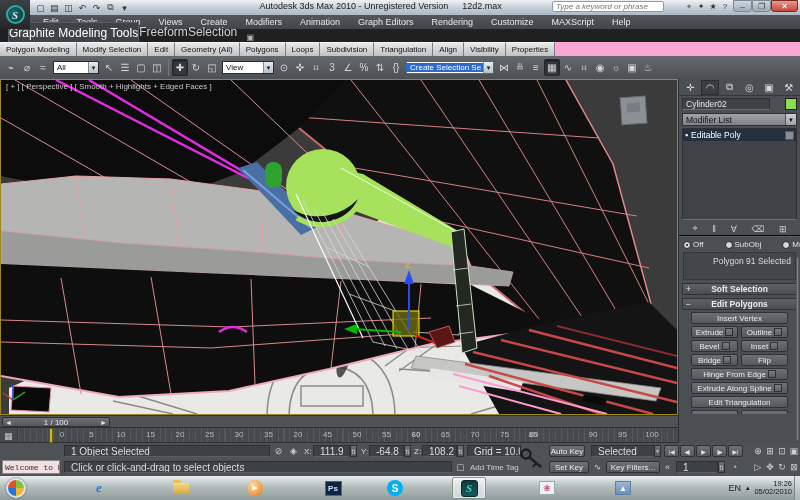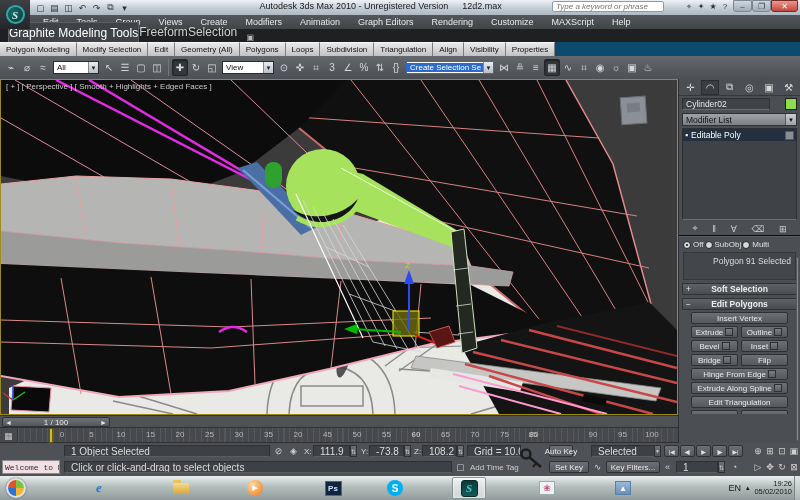--- a/index.html
+++ b/index.html
@@ -20,21 +20,21 @@
 .wbtn{width:19px;height:12px;display:flex;align-items:center;justify-content:center;font-size:8px;color:#fff;background:linear-gradient(#cfd6dd,#9fabb8);border:1px solid #7a8795;border-radius:0 0 3px 3px;color:#333}
 .wbtn.close{width:27px;background:linear-gradient(#e89a90,#c4473a);border-color:#7a2a22;color:#fff}
 
 #menubar{position:absolute;top:15px;left:0;width:800px;height:14px;background:linear-gradient(#53565a,#424548);display:flex;align-items:center;padding-left:34px;color:#e8e8e8}
 .mitem{padding:0 9px;font-size:9px;height:14px;display:flex;align-items:center}
 
 #ribbontabs{position:absolute;top:29px;left:0;width:800px;height:13px;background:#1e2022;display:flex;align-items:flex-end;padding-left:8px;color:#cfcfcf}
 .rtab{padding:0 0;height:20px;display:flex;align-items:center;font-size:12px}
 .rtab.active{background:#3f4246;border:1px solid #5a5e62;border-bottom:none;color:#fff}
 #ribbonicon{width:14px;height:10px;margin-left:6px;color:#bbb;font-size:8px;display:flex;align-items:center;justify-content:center}
-#subtabs{position:absolute;top:42px;left:0;width:800px;height:14px;background:#0c4a6e;display:flex}
+#subtabs{position:absolute;top:42px;left:0;width:800px;height:14px;background:#f9a8d4;display:flex}
 .stab{height:14px;display:flex;align-items:center;padding:0 6px;font-size:8px;color:#111;background:linear-gradient(#e9e9e9,#c2c2c4);border-right:1px solid #7d7d7d;border-top:1px solid #f4f4f4;white-space:nowrap}
 
 #toolbar{position:absolute;top:56px;left:0;width:800px;height:23px;background:linear-gradient(#64676c,#4c4f54);display:flex;align-items:center;padding:0 3px;color:#d5d8db}
 .ticon{min-width:16px;height:17px;display:flex;align-items:center;justify-content:center;font-size:10px;border:1px solid transparent;border-radius:2px;padding:0 1px}
 .ticon.active{background:#34373c;border-color:#24262a;box-shadow:inset 0 1px 2px #1c1e20}
 .tsep{width:1px;height:17px;background:#393c40;border-right:1px solid #74777c;margin:0 3px}
 .combo{height:13px;background:#fff;border:1px solid #2a2a2a;color:#111;font-size:8px;display:flex;align-items:center;margin:0 2px}
 .combo .val{padding:0 3px;white-space:nowrap;overflow:hidden;flex:1}
 .combo .caret{width:10px;height:100%;background:linear-gradient(#e8ecf0,#b8c0c8);border-left:1px solid #888;display:flex;align-items:center;justify-content:center;font-size:6px;color:#222}
 .combo.sel .val{background:#2e6bc8;color:#fff}
@@ -50,21 +50,21 @@
 #namerow{display:flex;gap:15px;padding:2px 3px;align-items:flex-end}
 #namefield{flex:1;height:12px;background:#3f4247;border:1px solid #2e3033;border-bottom-color:#6a6d71;color:#e8e8e8;font-size:8.5px;display:flex;align-items:center;padding-left:3px}
 #swatch{width:12px;height:12px;background:#8ddc4c;border:1px solid #1e1e1e}
 #modrow{margin:1px 3px;height:13px;display:flex;background:linear-gradient(#9fa3a7,#7e8287);border:1px solid #2e3033;color:#111;font-size:8.5px;align-items:center}
 #modrow .val{flex:1;padding-left:3px}
 #modrow .caret{width:11px;height:100%;background:linear-gradient(#caced2,#9fa3a7);border-left:1px solid #55585c;display:flex;align-items:center;justify-content:center;font-size:6px}
 #stackbox{margin:2px 3px;height:92px;background:#3f4247;border:1px solid #2e3033;border-bottom-color:#6a6d71}
 #stackrow{height:12px;background:#23303f;color:#fff;display:flex;align-items:center;font-size:8.5px;padding:0 2px;gap:3px}
 #stackrow .bulb{width:9px;height:9px;background:#8a8d91;border:1px solid #55585c;margin-left:auto}
 #stackbar{height:15px;display:flex;align-items:center;justify-content:space-around;color:#d0d0d0;border-bottom:2px groove #5a5d61;font-size:9px;padding:0 6px}
-#modes{display:flex;align-items:center;gap:1px;padding:3px 4px 1px}
+#modes{display:flex;align-items:center;gap:21px;padding:3px 4px 1px}
 .mode{display:flex;align-items:center;gap:2px;color:#e0e0e0;font-size:8px}
 .rdot{width:8px;height:8px;border-radius:50%;background:#d8d8d8;border:1px solid #222;position:relative;flex:none}
 .mode.active .rdot::after{content:'';position:absolute;inset:2px;border-radius:50%;background:#111}
 #selstatus{margin:2px 4px;height:28px;background:#43464b;border:1px solid #33363a;color:#ddd;font-size:8.5px;display:flex;justify-content:flex-end;padding:3px 4px}
 .rollout{margin:3px 3px 0;height:12px;background:linear-gradient(#5e6166,#494c50);border:1px solid #303236;display:flex;align-items:center;font-weight:bold;font-size:8.5px;color:#ececec}
 .rollout .pm{width:11px;text-align:center;font-weight:normal}
 .rollout .rlabel{flex:1;text-align:center;margin-right:11px}
 .btnrow{display:flex;gap:3px;margin:2px 12px}
 .btn{height:12px;background:linear-gradient(#6c6f74,#55585d);border:1px solid #2e3033;border-radius:2px;color:#eaeaea;font-size:8px;display:flex;align-items:center;justify-content:center;gap:2px;flex:1;white-space:nowrap}
 .sbox{width:8px;height:8px;background:linear-gradient(#7a7d82,#5c5f64);border:1px solid #2e3033;flex:none}
@@ -499,27 +499,27 @@
 
 <div id="statusarea">
   <div class="srow" id="srow1">
     <div class="sfield" style="left:64px;width:206px">1 Object Selected</div>
     <span class="icobtn" style="left:272px">⊘</span>
     <span class="icobtn" style="left:287px">◈</span>
     <span class="slabel" style="left:304px">X:</span>
     <div class="sfield" style="left:313px;width:37px">111.9</div>
     <span class="spin" style="left:350px">⇅</span>
     <span class="slabel" style="left:361px">Y:</span>
-    <div class="sfield" style="left:369px;width:35px">-73.8</div>
+    <div class="sfield" style="left:369px;width:35px">-64.8</div>
     <span class="spin" style="left:404px">⇅</span>
     <span class="slabel" style="left:414px">Z:</span>
     <div class="sfield" style="left:422px;width:35px">108.2</div>
     <span class="spin" style="left:457px">⇅</span>
     <div class="sfield" style="left:467px;width:54px">Grid = 10.0</div>
-    <div class="rbtn" style="left:549px;width:24px">Auto Key</div>
+    <div class="rbtn" style="left:549px;width:36px">Auto Key</div>
     <div class="sfield" style="left:591px;width:70px;padding-right:11px">Selected</div>
     <span class="spin" style="left:654px;font-size:5px">▼</span>
     <div id="playback">
 
     <span class="pbtn">|◀</span>
         <span class="pbtn">◀|</span>
         <span class="pbtn">▶</span>
         <span class="pbtn">|▶</span>
         <span class="pbtn">▶|</span>
       </div>

